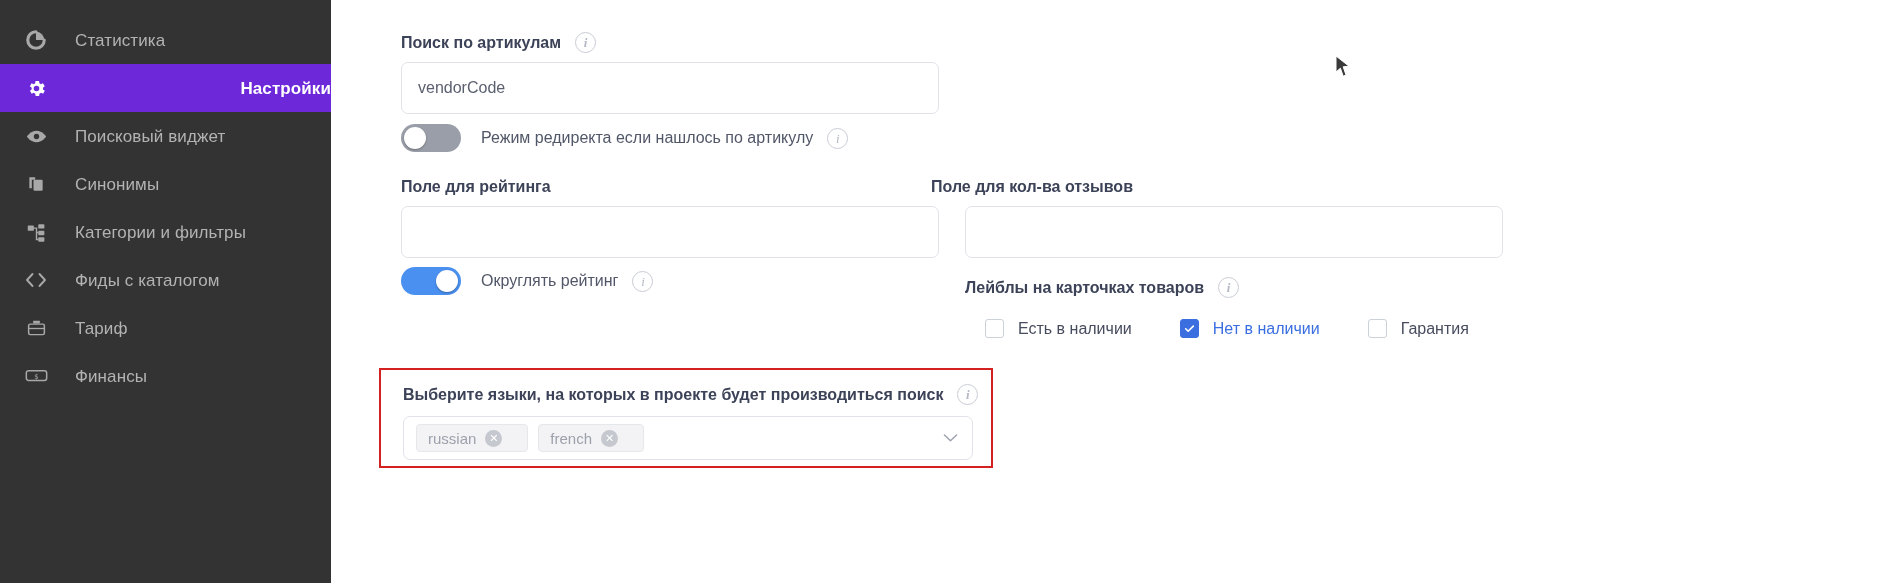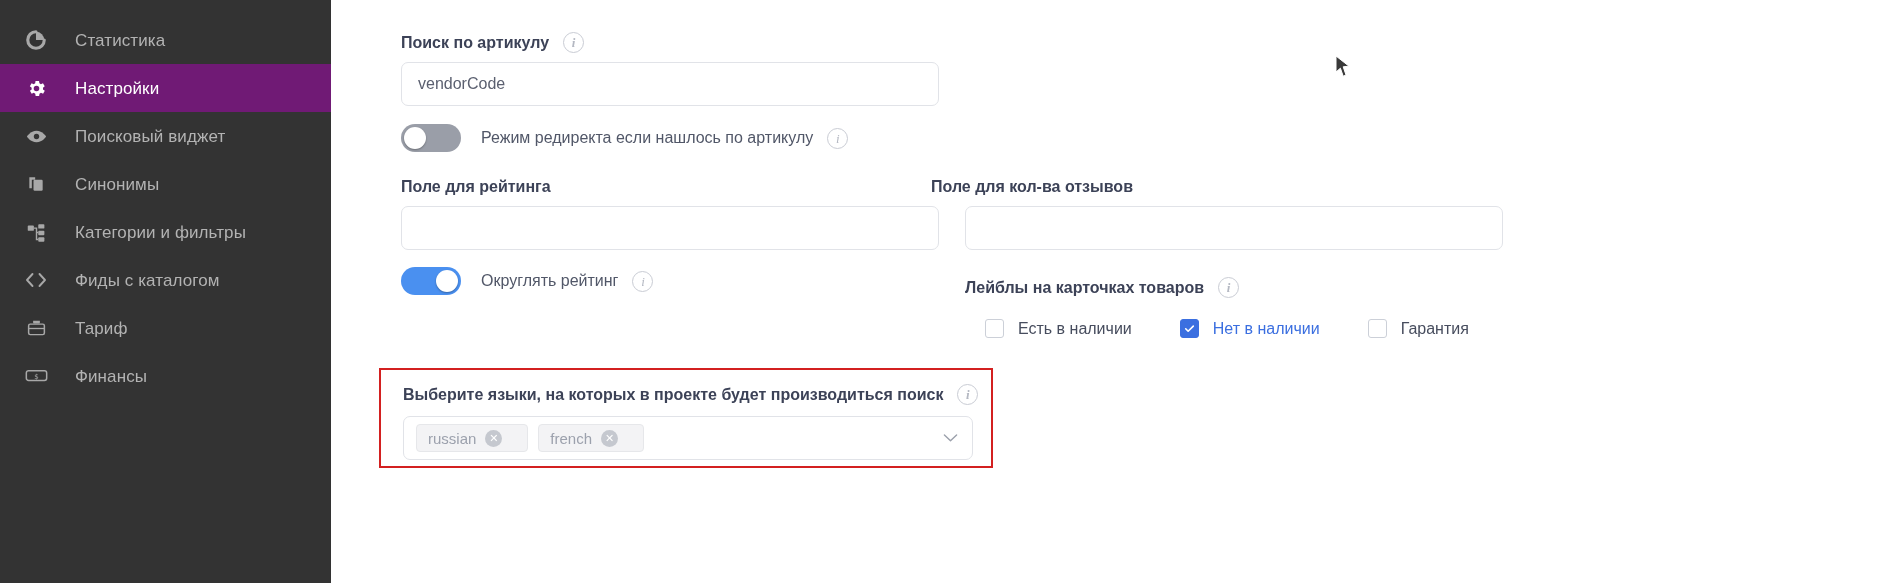--- a/index.html
+++ b/index.html
@@ -32,23 +32,24 @@
     align-items: center;
     height: 48px;
     padding-left: 22px;
     color: #b3b3b3;
     font-size: 17px;
     letter-spacing: 0.1px;
     cursor: pointer;
     user-select: none;
   }
   .nav-item.active {
-    background: #701a75;
+    background: #6d28d9;
     color: #ffffff;
-    font-weight: 400;
+    font-weight: 700;
+    justify-content: space-between;
   }
   .nav-icon {
     width: 28px;
     height: 24px;
     flex: 0 0 28px;
     margin-right: 25px;
     display: flex;
     align-items: center;
     justify-content: center;
     color: #a8a8a8;
@@ -88,21 +89,21 @@
     font-size: 13px;
     font-style: italic;
     font-family: "Liberation Serif", serif;
     margin-left: 14px;
     flex: 0 0 21px;
     line-height: 1;
     cursor: pointer;
   }
 
   .text-input {
-    height: 44px;
+    height: 52px;
     border: 1px solid #e1e3e8;
     border-radius: 7px;
     background: #ffffff;
     display: flex;
     align-items: center;
     padding: 0 16px;
     font-size: 16px;
     color: #5b6070;
     cursor: text;
   }
@@ -314,21 +315,21 @@
       </span>
       <span class="nav-label">Финансы</span>
     </div>
 
   </nav>
 
   <section class="main">
 
     <div class="row" style="left:70px; top:32px;">
       <div class="field-label">
-        <span>Поиск по артикулу</span>
+        <span>Поиск по артикулам</span>
         <span class="info-icon">i</span>
       </div>
     </div>
     <div class="row text-input" style="left:70px; top:62px; width:538px;">
       <span>vendorCode</span>
     </div>
 
     <div class="row toggle-row" style="left:70px; top:124px;">
       <div class="toggle off">
         <span class="knob"></span>

